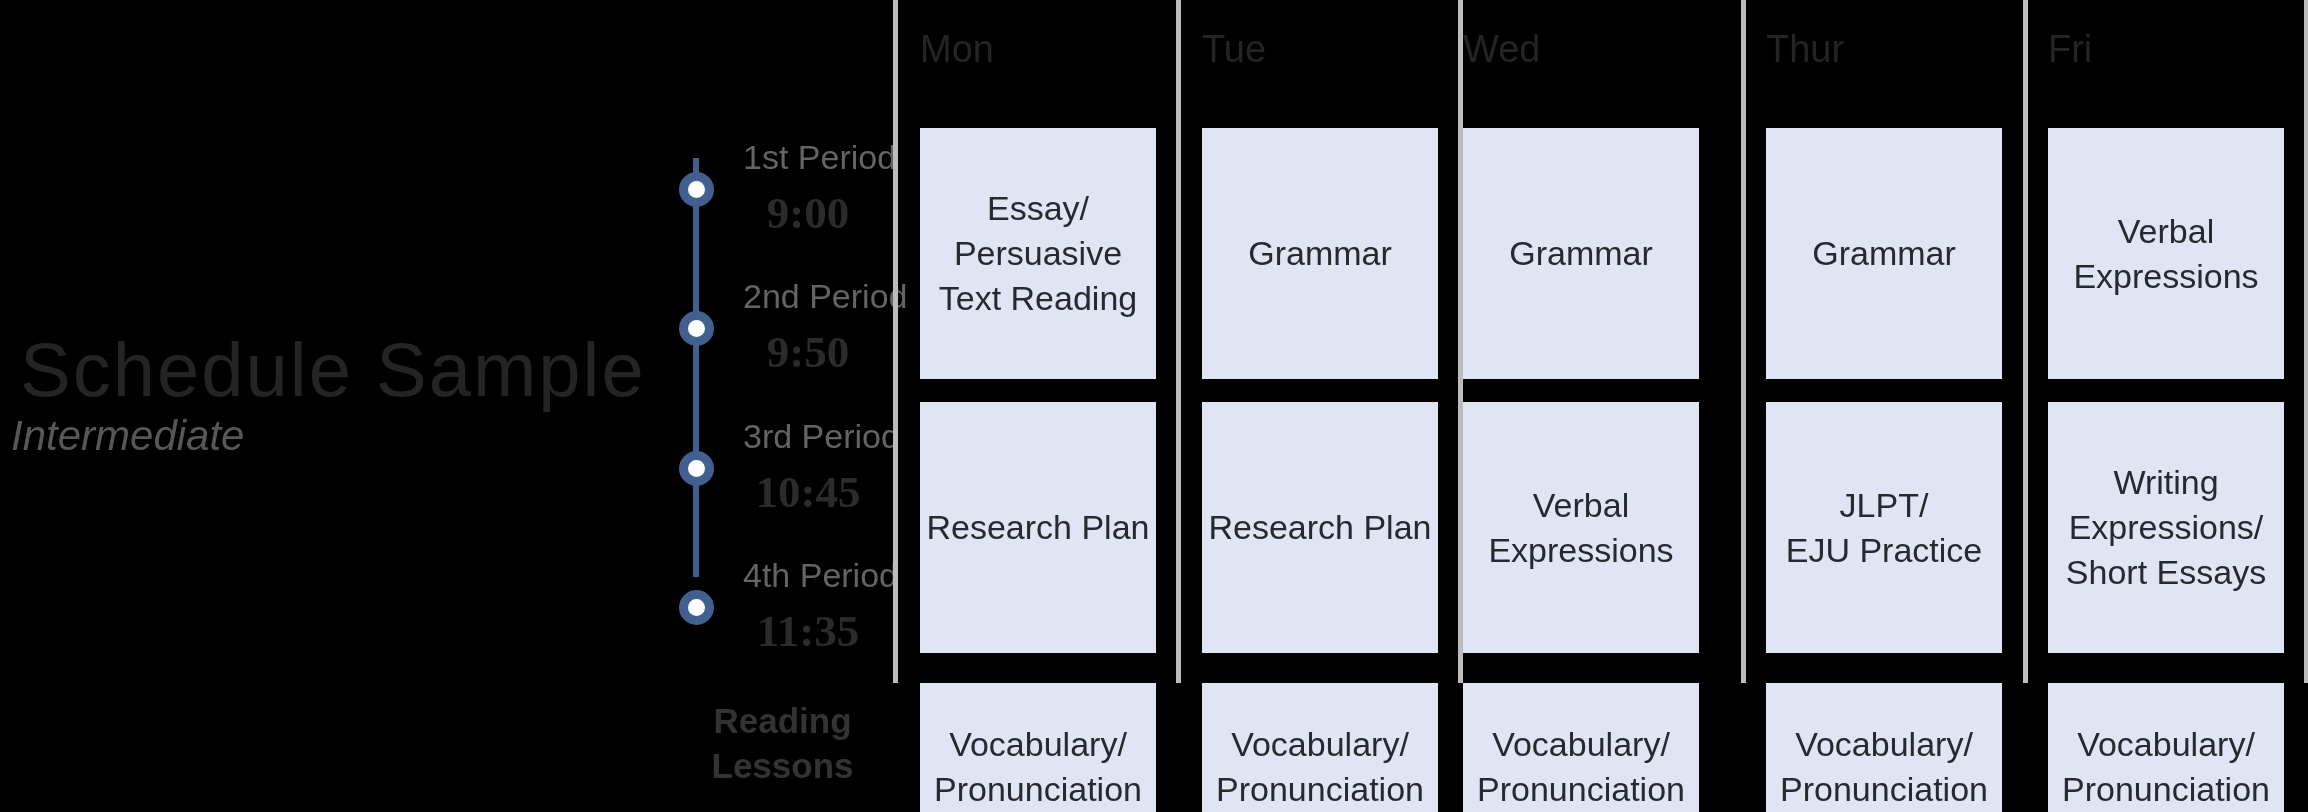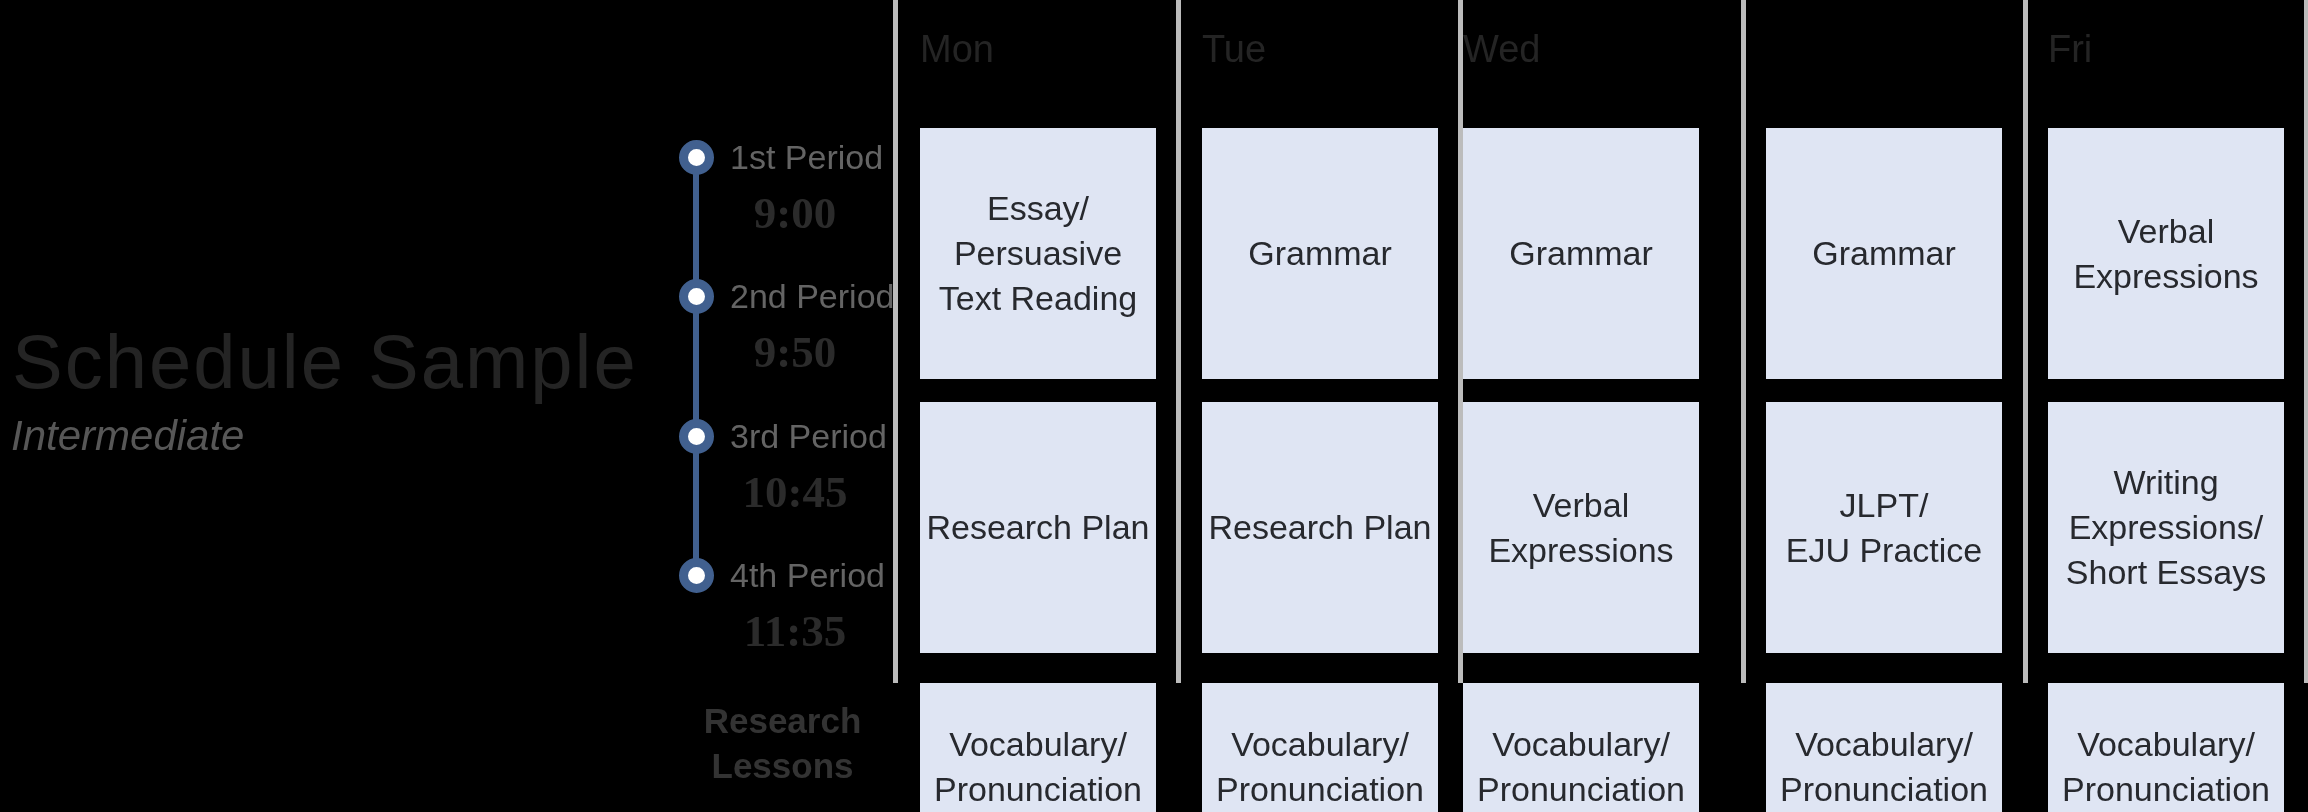--- a/index.html
+++ b/index.html
@@ -11,31 +11,31 @@
   }
   html,body{margin:0;padding:0;background:#000;}
   .stage{
     position:relative; width:2308px; height:812px; overflow:hidden;
     background:var(--background);
     font-family:"Liberation Sans","DejaVu Sans",sans-serif;
   }
   .pre{white-space:pre-line;}
   
   .title{
-    position:absolute; left:8px; top:318px; margin:4px;
+    position:absolute; left:8px; top:318px; margin:12px;
     font-size:76px; font-weight:300; letter-spacing:2px;
     color:var(--title-text); line-height:1.05;
   }
   .subtitle{
     position:absolute; left:11px; top:412px; margin:0;
     font-size:42px; font-weight:400; color:var(--subtitle-text);font-style:italic;
   }
   
   .tl-line{position:absolute; left:693px; top:158px; width:6px; height:419px; background:var(--accent);}
-  .period{position:absolute; left:679px; display:flex; gap:16px; align-items:flex-start;}
+  .period{position:absolute; left:679px; display:flex; gap:29px; align-items:center;}
   .p0{top:140px}.p1{top:279px}.p2{top:419px}.p3{top:558px}
   .dot{
     display:block; width:17px; height:17px; border:9px solid var(--accent);
     border-radius:50%; background:var(--dot-fill); flex:0 0 auto;
   }
   .ptext{margin-top:-3px;}
   .plabel{font-size:34px; color:var(--period-label-text); line-height:40px;}
   .ptime{font-size:45px; font-weight:700; color:var(--time-text); margin-top:10px; width:130px; text-align:center;font-family:Liberation Serif, serif;}
   .everyday{
     position:absolute; left:670px; top:699px; width:225px; text-align:center;
@@ -90,33 +90,34 @@
     </div>
   </div>
   <div class="period p3">
     <span class="dot"></span>
     <div class="ptext">
       <div class="plabel">4th Period</div>
       <div class="ptime">11:35</div>
     </div>
   </div>
 
-  <div class="everyday pre">Research
+  <div class="everyday pre">Reading
 Lessons</div>
 
   <div class="sep s0"></div>
   <div class="sep s1"></div>
   <div class="sep s2"></div>
   <div class="sep s3"></div>
   <div class="sep s4"></div>
   <div class="sep s5"></div>
 
   <div class="dayhead c0">Mon</div>
   <div class="dayhead c1">Tue</div>
   <div class="dayhead c2">Wed</div>
+  <div class="dayhead c3">Thur</div>
   <div class="dayhead c4">Fri</div>
 
   <div class="cell r1 c0 pre">Essay/
 Persuasive
 Text Reading</div>
   <div class="cell r1 c1 pre">Grammar</div>
   <div class="cell r1 c2 pre">Grammar</div>
   <div class="cell r1 c3 pre">Grammar</div>
   <div class="cell r1 c4 pre">Verbal
 Expressions</div>

